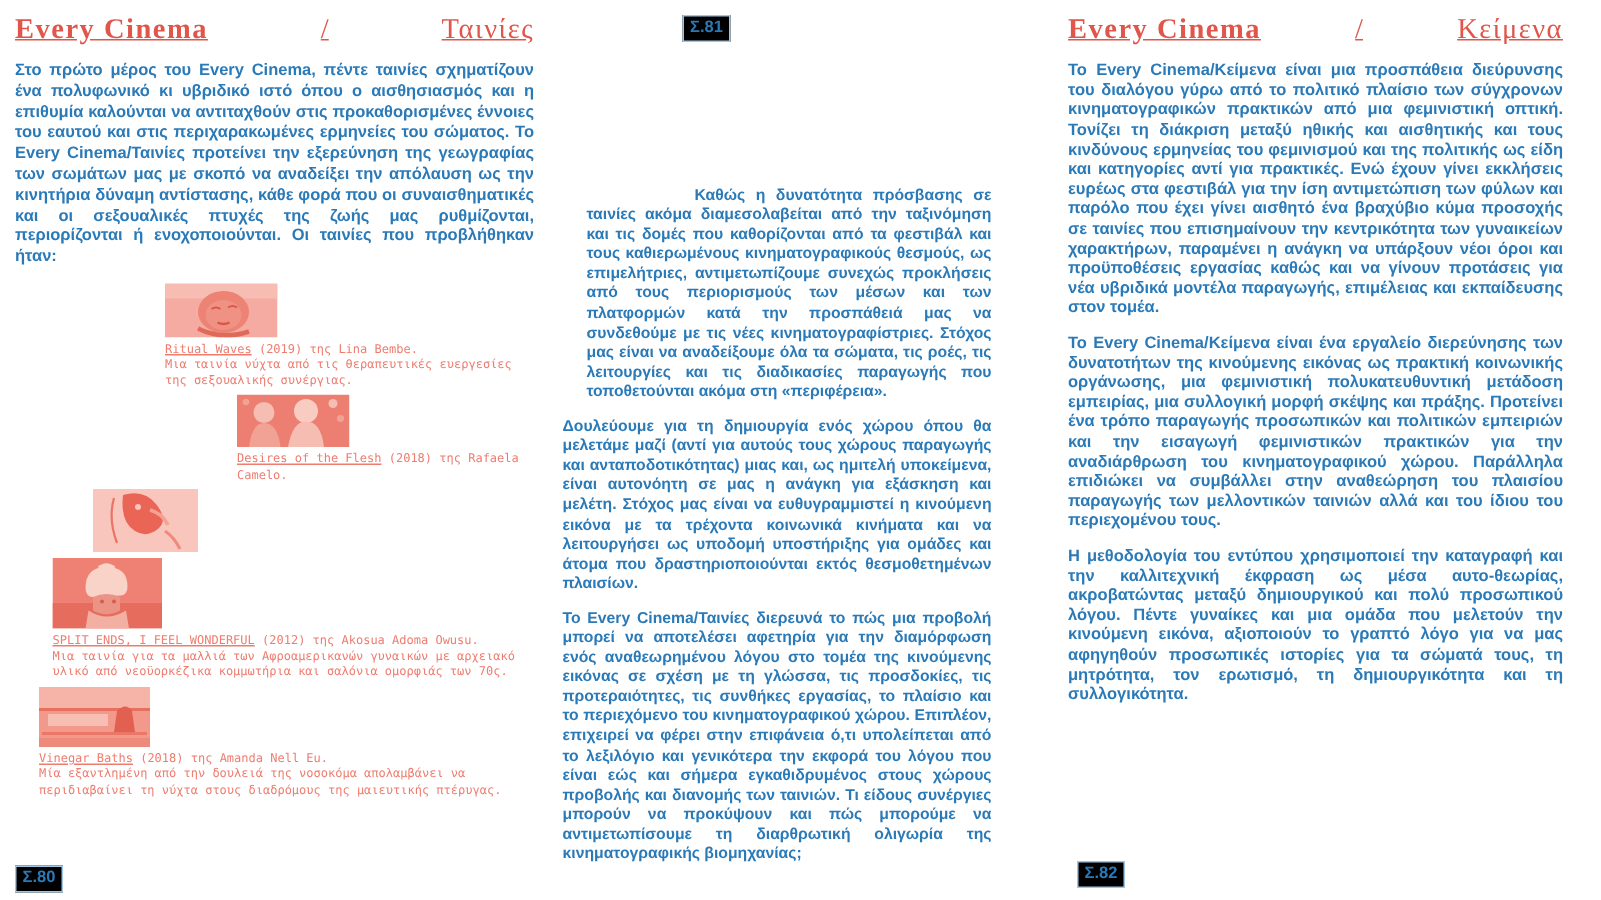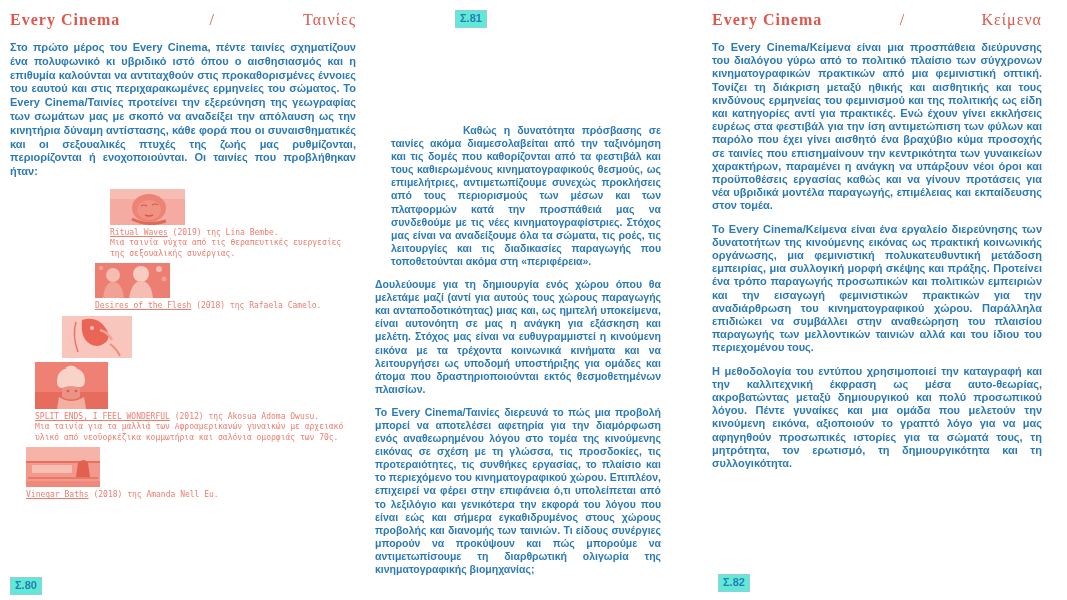--- a/index.html
+++ b/index.html
@@ -15,58 +15,58 @@
     -webkit-font-smoothing:antialiased;
   }
   .col{position:absolute;top:8px;}
   .col-left{left:10px;width:346px;}
   .col-mid{left:375px;width:286px;top:10px;}
   .col-right{left:712px;width:330px;}
 
   .heading{
     display:flex;justify-content:space-between;align-items:baseline;
     font-family:"Liberation Serif","DejaVu Serif",serif;
-    color:var(--red);font-size:16px;line-height:24px;margin-bottom:9px;
+    color:var(--red);font-size:19px;line-height:24px;margin-bottom:9px;text-decoration:underline;
   }
   .heading .brand{font-weight:bold;letter-spacing:1px;}
   .heading .sep{font-weight:normal;}
   .heading .section{font-weight:normal;letter-spacing:1px;}
 
   .body-text{
     color:var(--blue);font-weight:bold;text-align:justify;
     margin:0 0 10px 0;
   }
   .col-left .body-text{font-size:11px;line-height:13.8px;}
   .col-mid  .body-text{font-size:10.5px;line-height:13.1px;}
   .col-right .body-text{font-size:11px;line-height:13.2px;}
   .indent-first{text-indent:72px;margin-left:16px;}
   .mid-spacer{height:114px;}
 
   .badge{
     position:absolute;
     font-size:11px;font-weight:bold;color:var(--blue);
     border:1px solid var(--badge-border);
-    padding:1px 4px 2px 4px;background:#5eead4;line-height:13px;
+    padding:1px 4px 2px 4px;background:#000000;line-height:13px;
   }
   .badge-80{left:10px;top:577px;}
   .badge-81{left:455px;top:10px;}
   .badge-82{left:718px;top:574px;}
 
   .films{margin-top:5px;}
   .film{margin-top:4px;}
   .film-thumb{display:block;}
   .film-thumb svg{display:block;}
   .film-caption{
     font-family:"DejaVu Sans Mono","Liberation Mono",monospace;
     font-size:8px;line-height:10.5px;color:var(--salmon);
     margin-top:3px;letter-spacing:0;
   }
   .film-title{text-decoration:underline;}
   .m0{margin-left:100px;}
-  .m1{margin-left:55px;padding-left:30px;}
+  .m1{margin-left:118px;padding-left:30px;}
   .m2{margin-left:52px;}
   .m3{margin-left:25px;}
   .m4{margin-left:16px;}
 </style>
 </head>
 <body>
 
 <div class="col col-left">
   <div class="heading">
     <span class="brand">Every Cinema</span>
@@ -153,20 +153,21 @@
           <rect x="0" y="0" width="74" height="14" fill="#f6b3a7"></rect>
           <rect x="0" y="14" width="74" height="2" fill="#e8705f"></rect>
           <rect x="6" y="18" width="40" height="8" fill="#f7beb3"></rect>
           <path d="M52 16 q6 -6 10 0 l2 14 l-14 0 Z" fill="#e2604f"></path>
           <rect x="2" y="30" width="70" height="2" fill="#ea7868"></rect>
           <rect x="0" y="34" width="74" height="6" fill="#ee8a7b"></rect>
         </svg>
       </span>
       <div class="film-caption">
         <span class="film-title">Vinegar Baths</span><span> (2018) της Amanda Nell Eu.</span><br>
+        <span>Μία εξαντλημένη από την δουλειά της νοσοκόμα απολαμβάνει να περιδιαβαίνει τη νύχτα στους διαδρόμους της μαιευτικής πτέρυγας.</span>
       </div>
     </div>
 
   </div>
 </div>
 
 <div class="col col-mid">
   <div class="mid-spacer"></div>
   <p class="body-text indent-first">Καθώς η δυνατότητα πρόσβασης σε ταινίες ακόμα διαμεσολαβείται από την ταξινόμηση και τις δομές που καθορίζονται από τα φεστιβάλ και τους καθιερωμένους κινηματογραφικούς θεσμούς, ως επιμελήτριες, αντιμετωπίζουμε συνεχώς προκλήσεις από τους περιορισμούς των μέσων και των πλατφορμών κατά την προσπάθειά μας να συνδεθούμε με τις νέες κινηματογραφίστριες. Στόχος μας είναι να αναδείξουμε όλα τα σώματα, τις ροές, τις λειτουργίες και τις διαδικασίες παραγωγής που τοποθετούνται ακόμα στη «περιφέρεια».</p>
   <p class="body-text">Δουλεύουμε για τη δημιουργία ενός χώρου όπου θα μελετάμε μαζί (αντί για αυτούς τους χώρους παραγωγής και ανταποδοτικότητας) μιας και, ως ημιτελή υποκείμενα, είναι αυτονόητη σε μας η ανάγκη για εξάσκηση και μελέτη. Στόχος μας είναι να ευθυγραμμιστεί η κινούμενη εικόνα με τα τρέχοντα κοινωνικά κινήματα και να λειτουργήσει ως υποδομή υποστήριξης για ομάδες και άτομα που δραστηριοποιούνται εκτός θεσμοθετημένων πλαισίων.</p>

